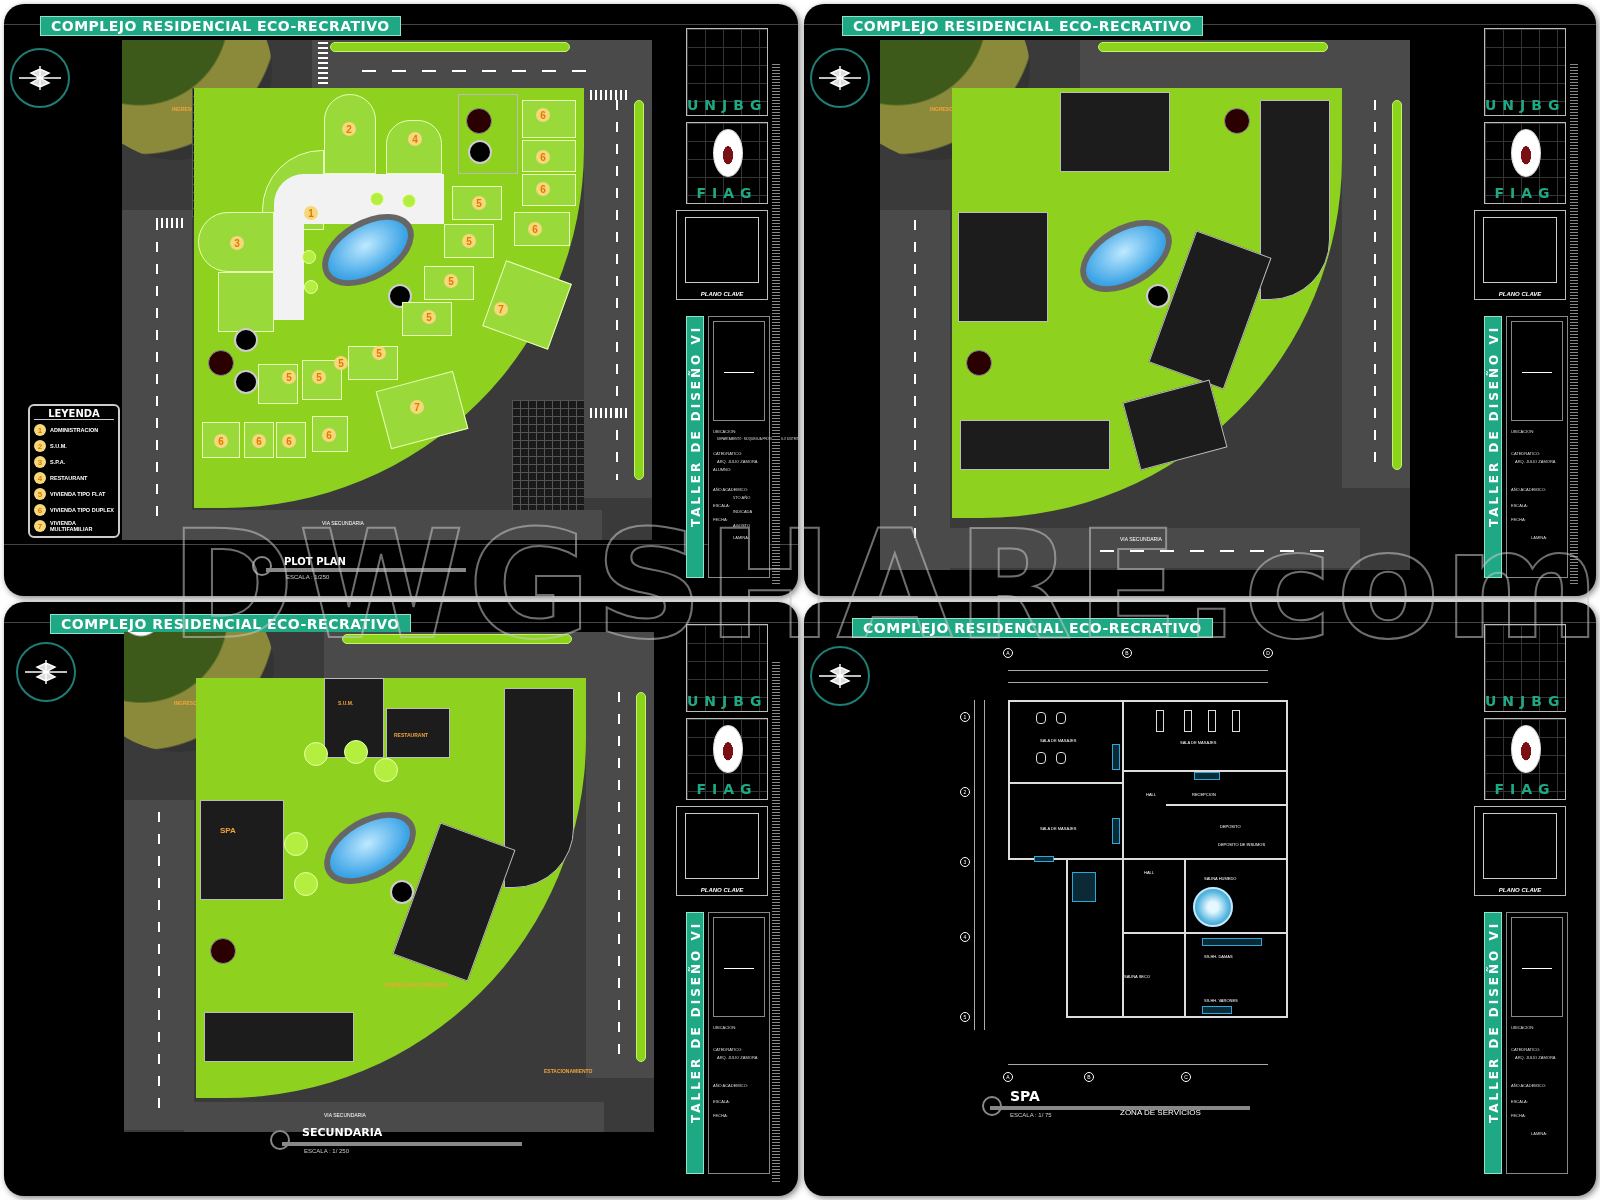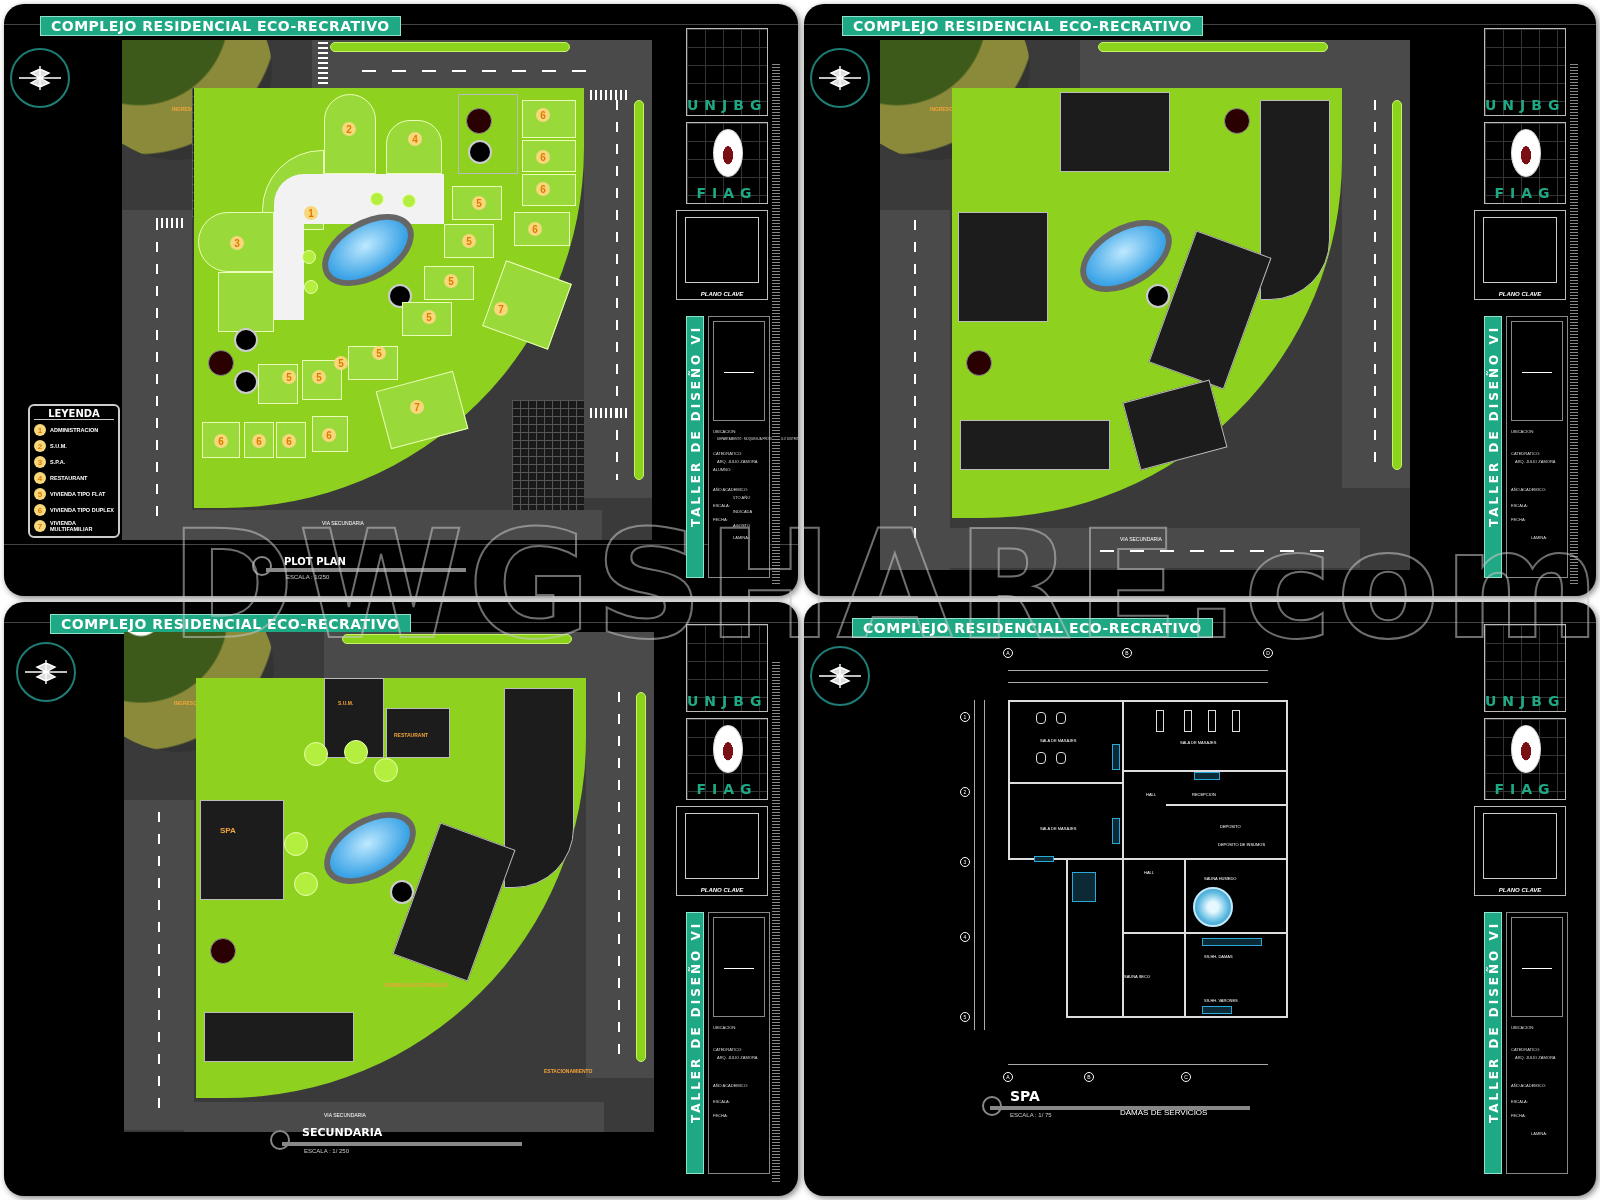--- a/index.html
+++ b/index.html
@@ -454,21 +454,21 @@
   <div class="fp-label" style="left:340px;top:268px;">HALL</div>
   <div class="fp-label" style="left:400px;top:274px;">SAUNA HUMEDO</div>
   <div class="fp-label" style="left:320px;top:372px;">SAUNA SECO</div>
   <div class="fp-label" style="left:400px;top:352px;">SS.HH. DAMAS</div>
   <div class="fp-label" style="left:400px;top:396px;">SS.HH. VARONES</div>
 
   <div class="target-sym" style="left:178px;top:494px;"></div>
   <div class="drawing-title" style="left:206px;top:486px;font-size:14px;">SPA</div>
   <div class="title-bar-line" style="left:186px;top:504px;width:260px;"></div>
   <div class="escala" style="left:206px;top:510px;">ESCALA : 1/ 75</div>
-  <div class="escala" style="left:316px;top:506px;font-size:8px;color:#fff;">DAMAS DE SERVICIOS</div>
+  <div class="escala" style="left:316px;top:506px;font-size:8px;color:#fff;">ZONA DE SERVICIOS</div>
 
   <div class="tb-box" style="left:680px;top:22px;width:82px;height:88px;">
       <div class="tb-logo-text" style="bottom:2px;">UNJBG</div>
     </div>
   <div class="tb-box" style="left:680px;top:116px;width:82px;height:82px;">
       <div class="egg" style="left:26px;top:6px;"></div>
       <div class="tb-logo-text" style="bottom:2px;">FIAG</div>
     </div>
   <div class="plano-clave-box" style="left:670px;top:204px;width:92px;height:90px;">
       <div class="mini"></div>

